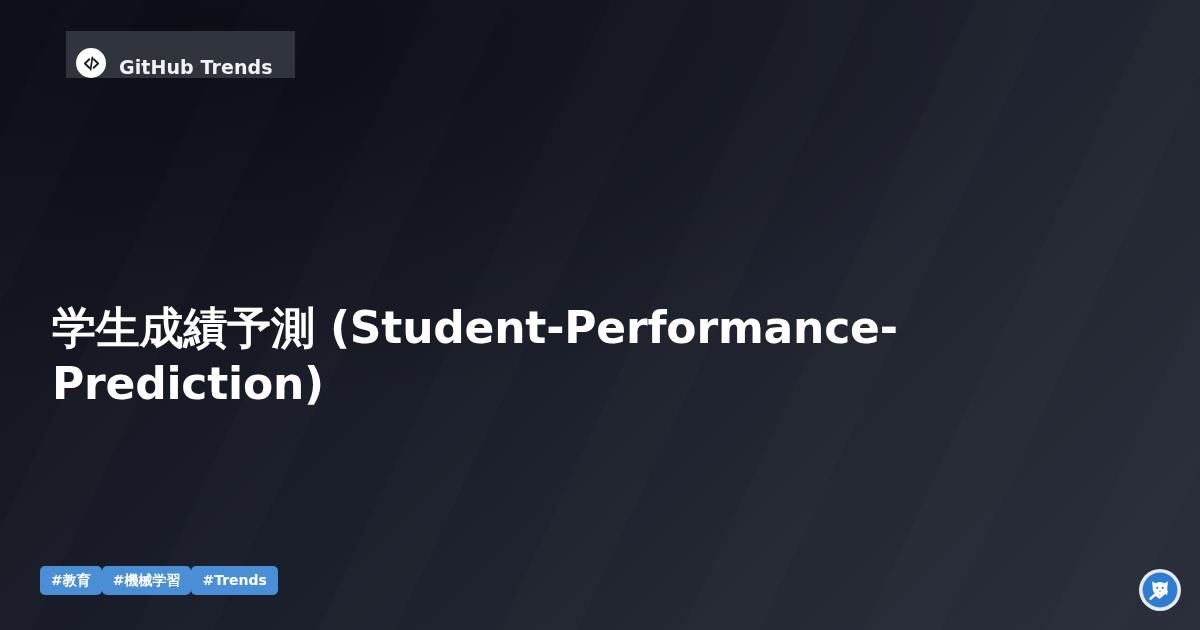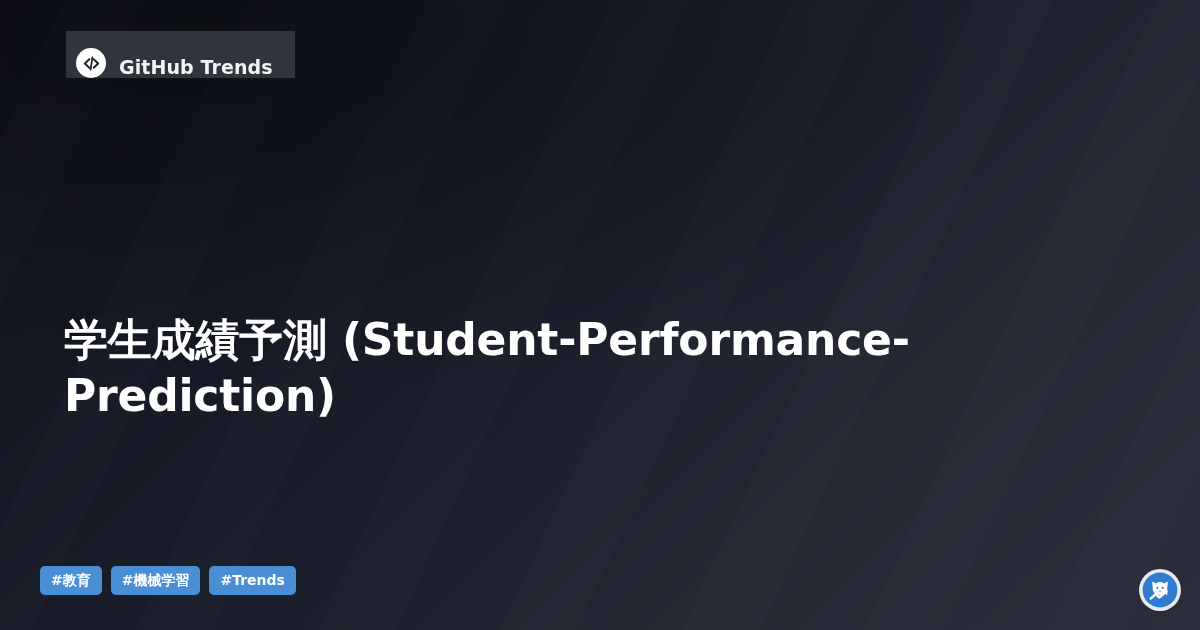--- a/index.html
+++ b/index.html
@@ -84,36 +84,36 @@
     letter-spacing: 0.1px;
     white-space: nowrap;
   }
 
   
   .title {
     position: absolute;
     left: 48px;
     top: 296px;
     width: 1090px;
-    margin: 16px;
+    margin: 4px;
     color: #ffffff;
     font-size: 44px;
     font-weight: 700;
     line-height: 1.28;
     letter-spacing: -0.2px;
   }
 
   
   .tag-row {
     position: absolute;
     left: 40px;
     bottom: 35px;
     display: flex;
     align-items: center;
-    gap: 9px;
+    gap: 0;
     margin-top: 23px;
   }
   .tag {
     background: #4a8fd6;
     color: #ffffff;
     font-size: 14px;
     font-weight: 700;
     border-radius: 5px;
     padding: 7px 11px 8px 11px;
     line-height: 1;

